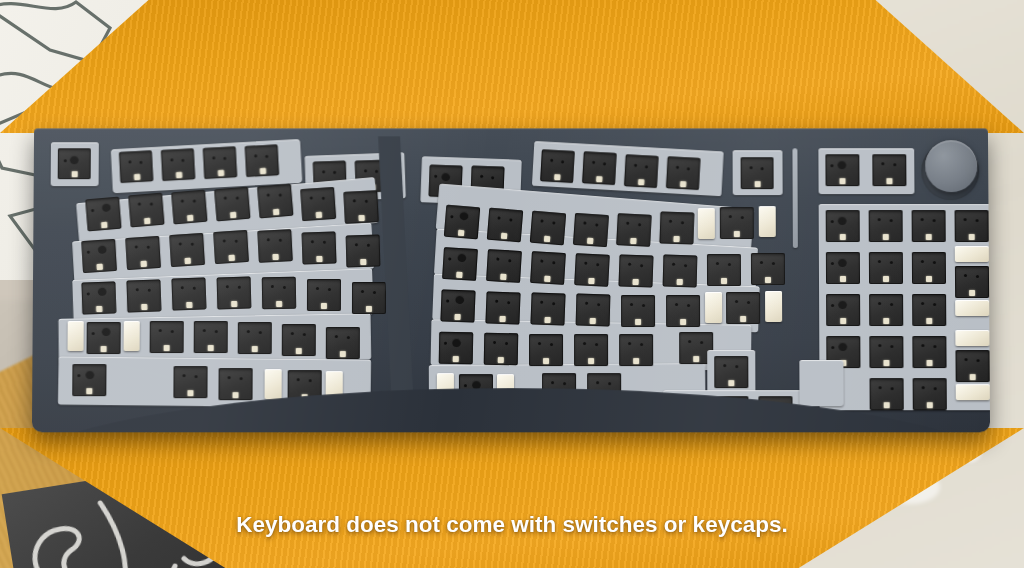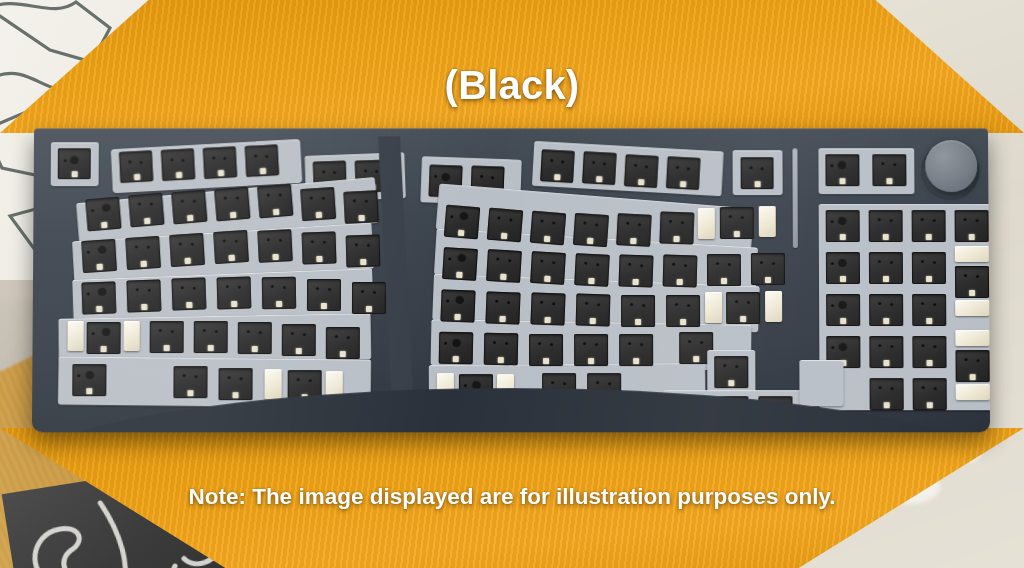--- a/index.html
+++ b/index.html
@@ -676,17 +676,16 @@
         <span class="pin" style="left:9px;top:8px;"></span>
         <span class="pin" style="left:21px;top:9px;"></span>
       </div>
 
     <div class="plate" style="left:766px;top:232px;width:44px;height:46px;"></div>
 
     <div class="kb-bottom-curve"></div>
     <div class="kb-sheen"></div>
   </div>
 
-  <div class="title" id="title-l2">(Black)</div>
-
-  <div class="note" id="note-l1">Note: The image displayed are for illustration purposes only.</div>
+
+  <div class="note" id="note-l2">Keyboard does not come with switches or keycaps.</div>
 
 </div>
 
 </body></html>

